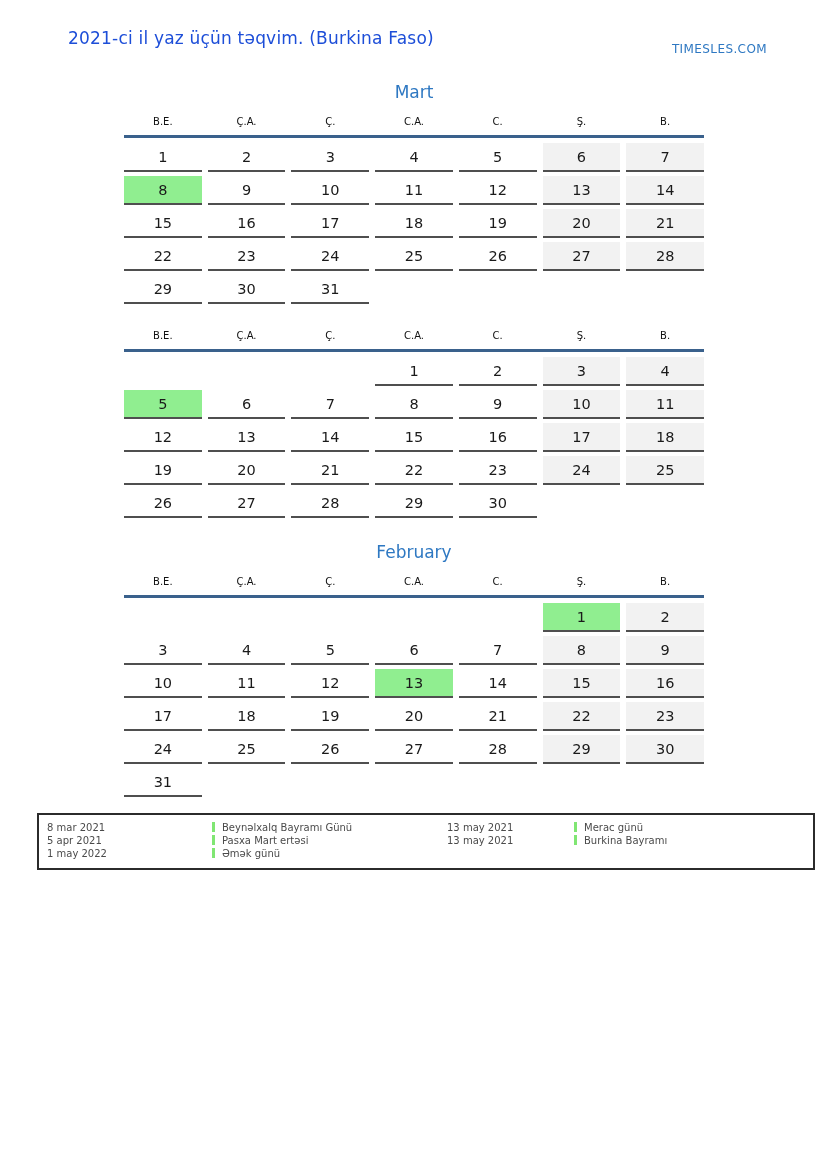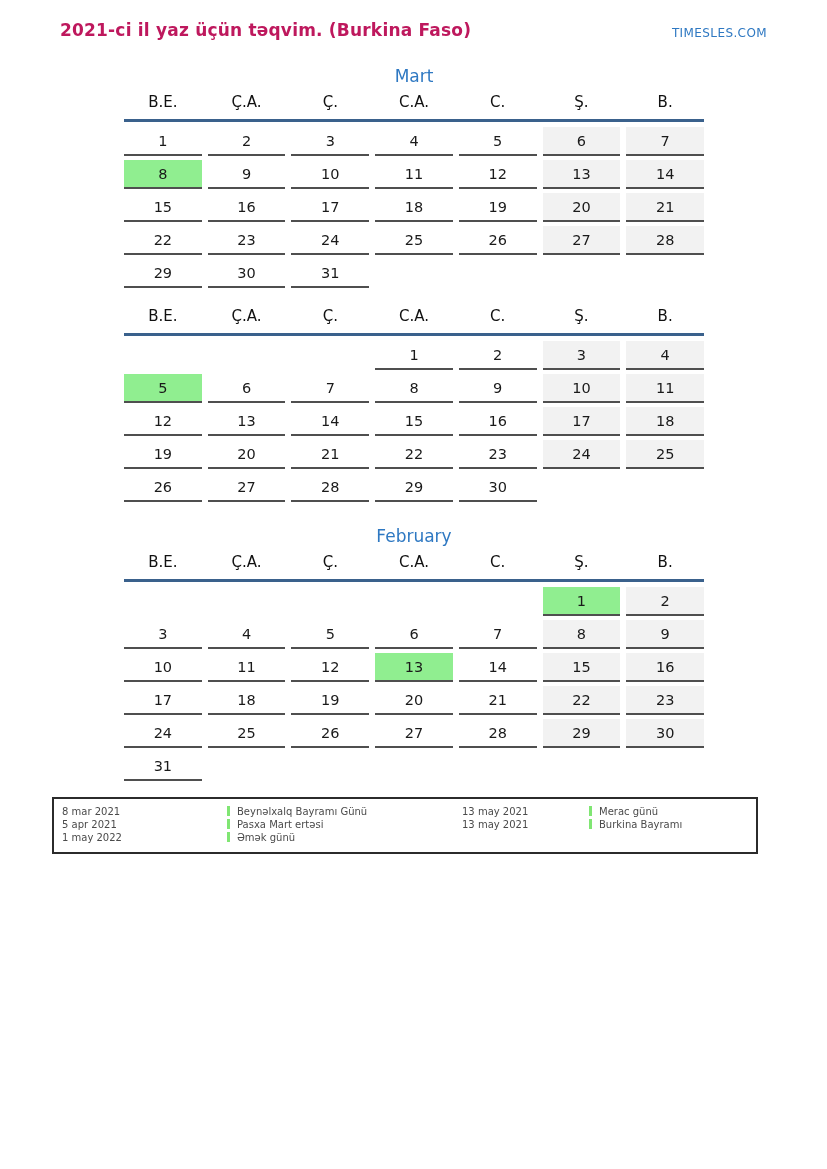--- a/index.html
+++ b/index.html
@@ -15,53 +15,53 @@
   body{
     width:827px;height:1169px;background:#ffffff;
     font-family:"DejaVu Sans","Liberation Sans",sans-serif;
     color:#1a1a1a;position:relative;overflow:hidden;
   }
   .page-header{
     display:flex;justify-content:space-between;align-items:flex-end;
     padding:20px 60px 0 60px;
   }
   .page-title{
-    font-size:17px;font-weight:700;color:#be185d;margin:0;letter-spacing:0.2px;
+    font-size:17px;font-weight:400;color:#1d4ed8;margin:8px;letter-spacing:0.2px;
   }
   .site-link{
     font-size:12px;color:var(--accent-blue);text-decoration:none;letter-spacing:0.4px;
   }
   .calendar{width:580px;margin:0 0 0 124px;}
   .month{margin-top:24px;}
   .month:first-child{margin-top:26px;}
   .month-title{
     margin:14px 0 12px 0;text-align:center;font-size:17px;font-weight:400;
     color:var(--accent-blue);
   }
   .grid{
     display:grid;grid-template-columns:repeat(7,1fr);
     column-gap:6px;row-gap:4px;
   }
   .dow{
     height:15px;display:flex;align-items:flex-end;justify-content:center;
-    font-size:15px;color:#111111;padding-bottom:2px;text-align:center;
+    font-size:10px;color:#111111;padding-bottom:2px;text-align:center;
   }
   .rule{
     grid-column:1/-1;height:0;border-top:3px solid var(--line-blue);
     margin:2px 0 1px 0;
   }
   .day{
     height:29px;display:flex;align-items:center;justify-content:center;
     font-size:14.5px;border-bottom:2px solid var(--cell-border);
   }
   .day.weekend{background:var(--weekend-gray);}
   .day.highlight{background:var(--highlight-green);}
   .day.empty{border-bottom:none;background:none;}
   .legend{
-    width:706px;margin:16px 0 0 52px;border:2px solid #2b2b2b;
+    width:778px;margin:16px 0 0 37px;border:2px solid #2b2b2b;
   }
   .legend-grid{
     display:grid;grid-template-columns:165px 235px 127px 1fr;
     padding:6px 0 8px 8px;font-size:10px;line-height:13px;color:#4a4a4a;
   }
   .legend-date{white-space:nowrap;}
   .legend-name{white-space:nowrap;}
   .legend-bar{
     display:inline-block;width:3px;height:10px;background:var(--bar-green);
     margin-right:7px;vertical-align:-1px;

